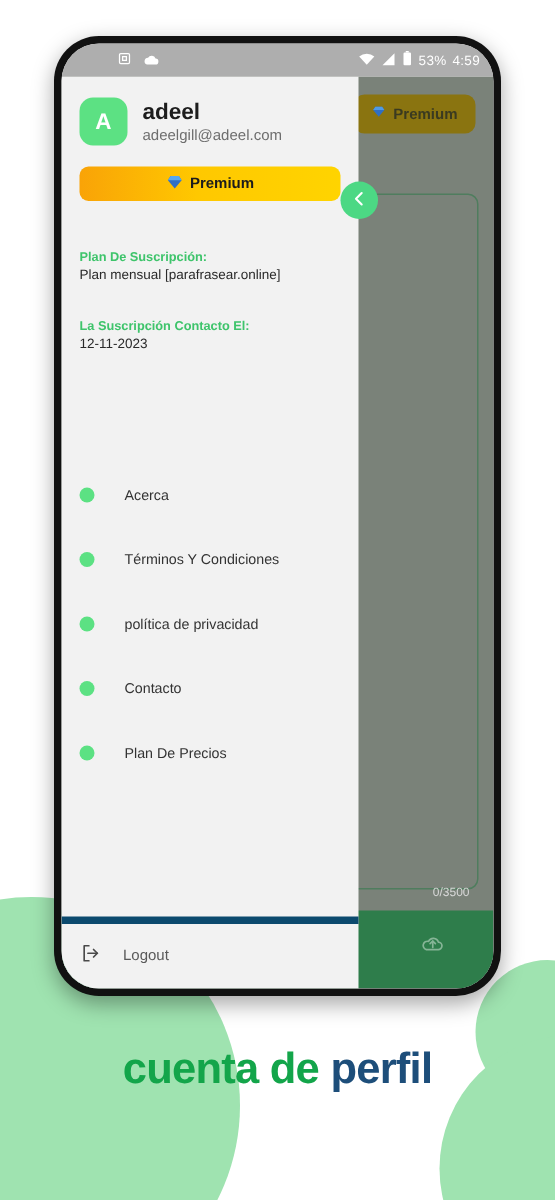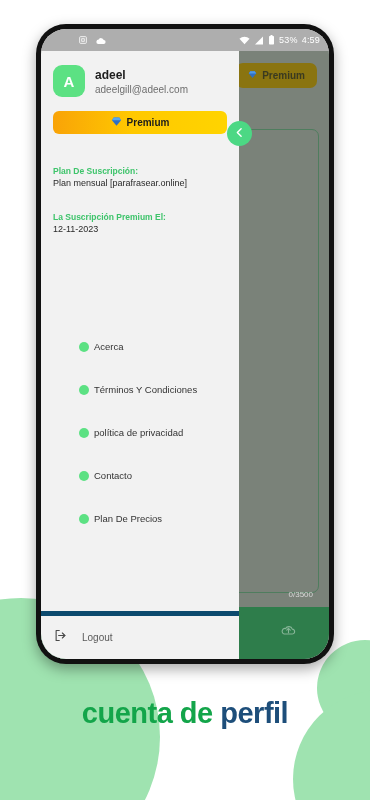--- a/index.html
+++ b/index.html
@@ -98,40 +98,40 @@
     background: #f2f2f2;
     display: flex; flex-direction: column;
   }
   #profile { display: flex; align-items: center; gap: 10px; padding: 14px 12px 8px 12px; }
   #avatar {
     width: 32px; height: 32px; flex: 0 0 32px;
     border-radius: 9px; background: #5ce183;
     color: #ffffff; font-size: 15px; font-weight: bold;
     display: flex; align-items: center; justify-content: center;
   }
-  #profile-name  { font-size: 12px; font-weight: bold; color: #1d1d1d; }
+  #profile-name  { font-size: 15px; font-weight: bold; color: #1d1d1d; }
   #profile-email { font-size: 10px; color: #6e6e6e; margin-top: 2px; }
 
   #premium-btn {
     margin: 6px 12px 0 12px; height: 23px;
     border: none; border-radius: 6px; cursor: pointer;
     background: linear-gradient(90deg,#f9a307 0%,#ffc800 45%,#ffd400 100%);
     color: #1c1c1c; font-size: 10px; font-weight: bold;
     font-family: "Liberation Sans", sans-serif;
     display: flex; align-items: center; justify-content: center; gap: 5px;
   }
 
   #sub-block { padding: 8px 12px 0 12px; }
   .sub-label { font-size: 8.5px; font-weight: bold; color: #3ec46b; margin-bottom: 2px; margin-top: 24px; }
   .sub-value { font-size: 9px; color: #2a2a2a; margin-bottom: 7px; }
 
   #menu { margin-top: 84px; flex: 1; }
   .menu-item {
-    display: flex; align-items: center; gap: 5px;
-    padding: 0 12px; height: 43px; cursor: pointer; margin-left: 26px;
+    display: flex; gap: 20px;
+    padding: 0 12px; height: 43px; cursor: pointer;
   }
   .bullet { width: 10px; height: 10px; flex: 0 0 10px; border-radius: 50%; background: #5ce183; }
   .menu-label { font-size: 9.5px; color: #333333; }
 
   #logout {
     display: flex; align-items: center; gap: 14px;
     padding: 0 12px; height: 48px; cursor: pointer;
     border-top: 5px solid #0c4a6e;
   }
   #logout-label { font-size: 10px; color: #5a5a5a; }
@@ -210,21 +210,21 @@
                 <path d="M6 3h12l4 6-10 12L2 9z" fill="#2f6fc4"></path>
                 <path d="M6 3h12l4 6H2z" fill="#56a7f0"></path>
               </svg>
           </span>
           <span>Premium</span>
         </button>
 
         <div id="sub-block">
           <div class="sub-label">Plan De Suscripción:</div>
           <div class="sub-value">Plan mensual [parafrasear.online]</div>
-          <div class="sub-label">La Suscripción Premium El:</div>
+          <div class="sub-label">La Suscripción Contacto El:</div>
           <div class="sub-value">12-11-2023</div>
         </div>
 
         <div id="menu">
           <div class="menu-item">
             <span class="bullet"></span>
             <span class="menu-label">Acerca</span>
           </div>
           <div class="menu-item">
             <span class="bullet"></span>

